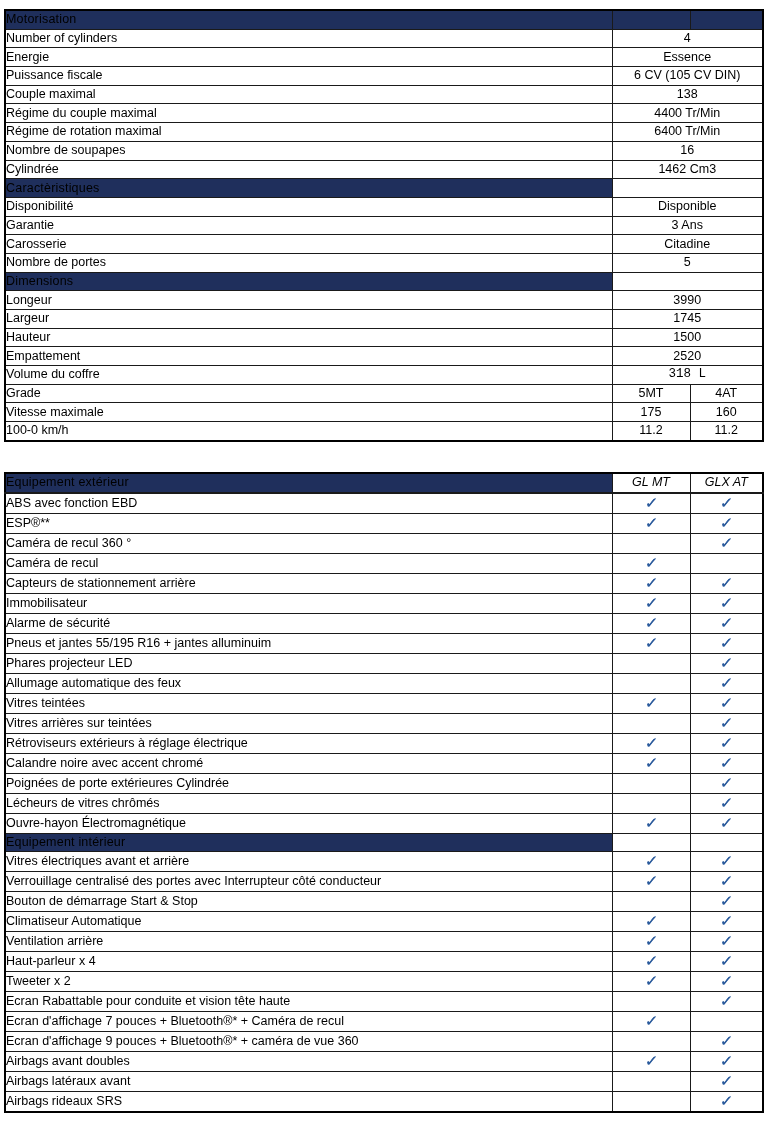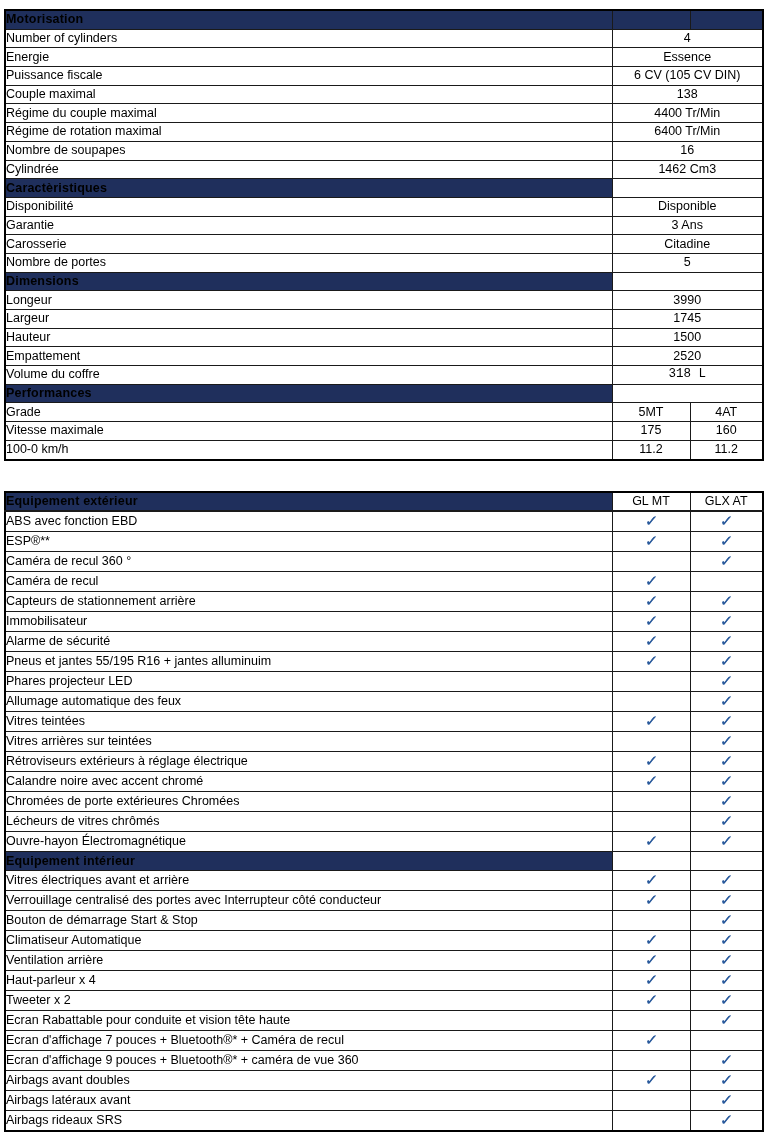--- a/index.html
+++ b/index.html
@@ -17,26 +17,26 @@
     border:1px solid #1a1a1a;
     height:17.7px;
     font-size:12.5px;color:#000;
     overflow:hidden;white-space:nowrap;
     padding:0;
     line-height:17px;
   }
   td.lbl{padding-left:5px;text-align:left;}
   td.val{text-align:center;}
   td.hdr-label{
-    background:var(--navy);color:#fff;font-weight:bold;
+    background:var(--navy);color:#fff;font-weight:normal;
     font-size:13px;padding-left:5px;letter-spacing:.2px;
   }
   td.hdr-val{background:var(--navy);border-left:1px solid #fff;}
   td.hdr-empty{background:#fff;}
-  td.colhead{color:var(--red);text-align:center;font-size:12.5px;}
+  td.colhead{color:var(--red);text-align:center;font-size:12.5px;font-style:italic;}
   tr.thick-b td{border-bottom-width:2px;}
   .red{color:var(--red);font-family:Liberation Mono, monospace;}
   .check{
     color:var(--check);font-size:15px;font-weight:bold;font-style:italic;
     display:inline-block;transform:skewX(-6deg);
     text-shadow:.5px 0 0 currentColor;
   }
   .gap{height:30px;}
 </style>
 </head>
@@ -124,24 +124,20 @@
           <td class="lbl">Hauteur</td>
           <td class="val" colspan="2">1500</td>
         </tr>
         <tr>
           <td class="lbl">Empattement</td>
           <td class="val" colspan="2">2520</td>
         </tr>
         <tr>
           <td class="lbl">Volume du coffre</td>
           <td class="val red" colspan="2">318 L</td>
-        </tr>
-        <tr>
-          <td class="hdr-label">Performances</td>
-          <td class="hdr-empty" colspan="2"></td>
         </tr>
         <tr>
           <td class="lbl">Grade</td>
           <td class="val">5MT</td>
           <td class="val">4AT</td>
         </tr>
         <tr>
           <td class="lbl">Vitesse maximale</td>
           <td class="val">175</td>
           <td class="val">160</td>
@@ -232,21 +228,21 @@
           <td class="lbl">Rétroviseurs extérieurs à réglage électrique</td>
           <td class="val"><span class="check">✓</span></td>
           <td class="val"><span class="check">✓</span></td>
         </tr>
         <tr>
           <td class="lbl">Calandre noire avec accent chromé</td>
           <td class="val"><span class="check">✓</span></td>
           <td class="val"><span class="check">✓</span></td>
         </tr>
         <tr>
-          <td class="lbl">Chromées de porte extérieures Chromées</td>
+          <td class="lbl">Poignées de porte extérieures Cylindrée</td>
           <td class="val"></td>
           <td class="val"><span class="check">✓</span></td>
         </tr>
         <tr>
           <td class="lbl">Lécheurs de vitres chrômés</td>
           <td class="val"></td>
           <td class="val"><span class="check">✓</span></td>
         </tr>
         <tr>
           <td class="lbl">Ouvre-hayon Électromagnétique</td>

